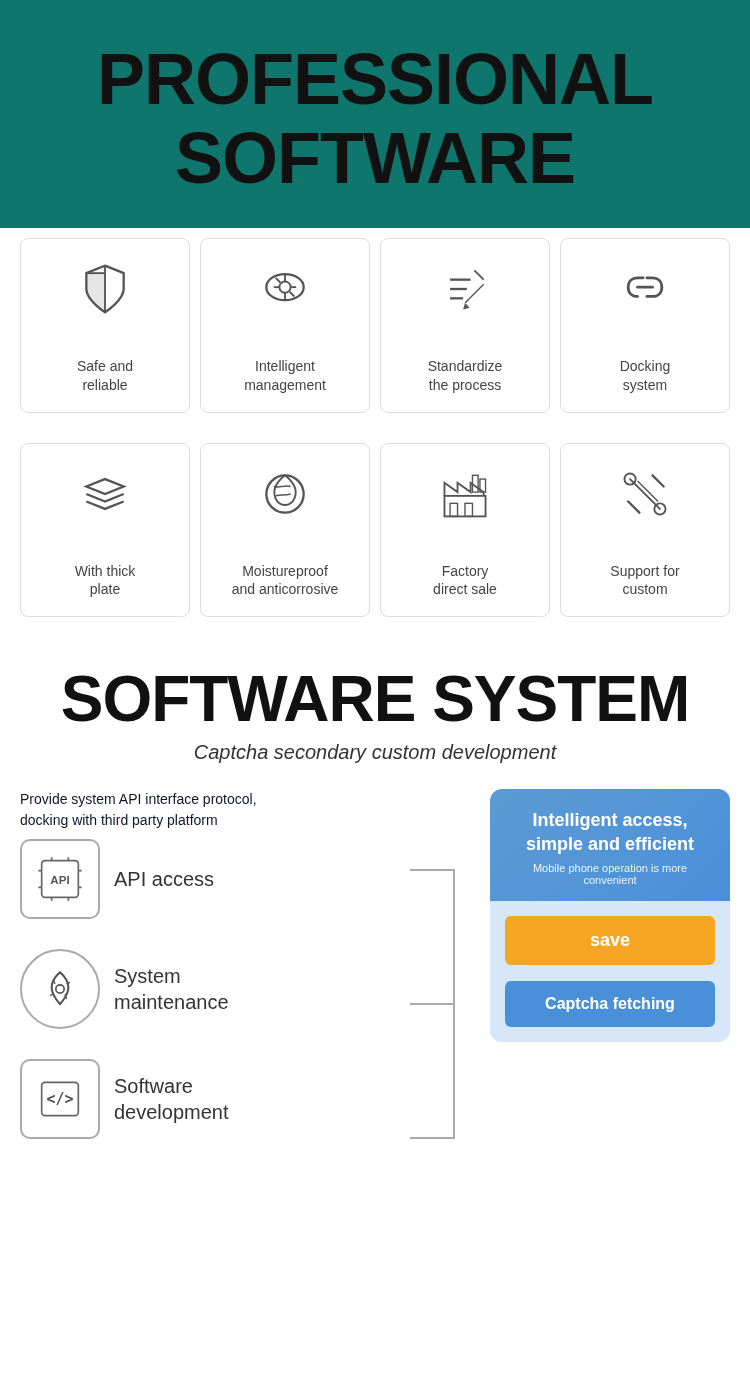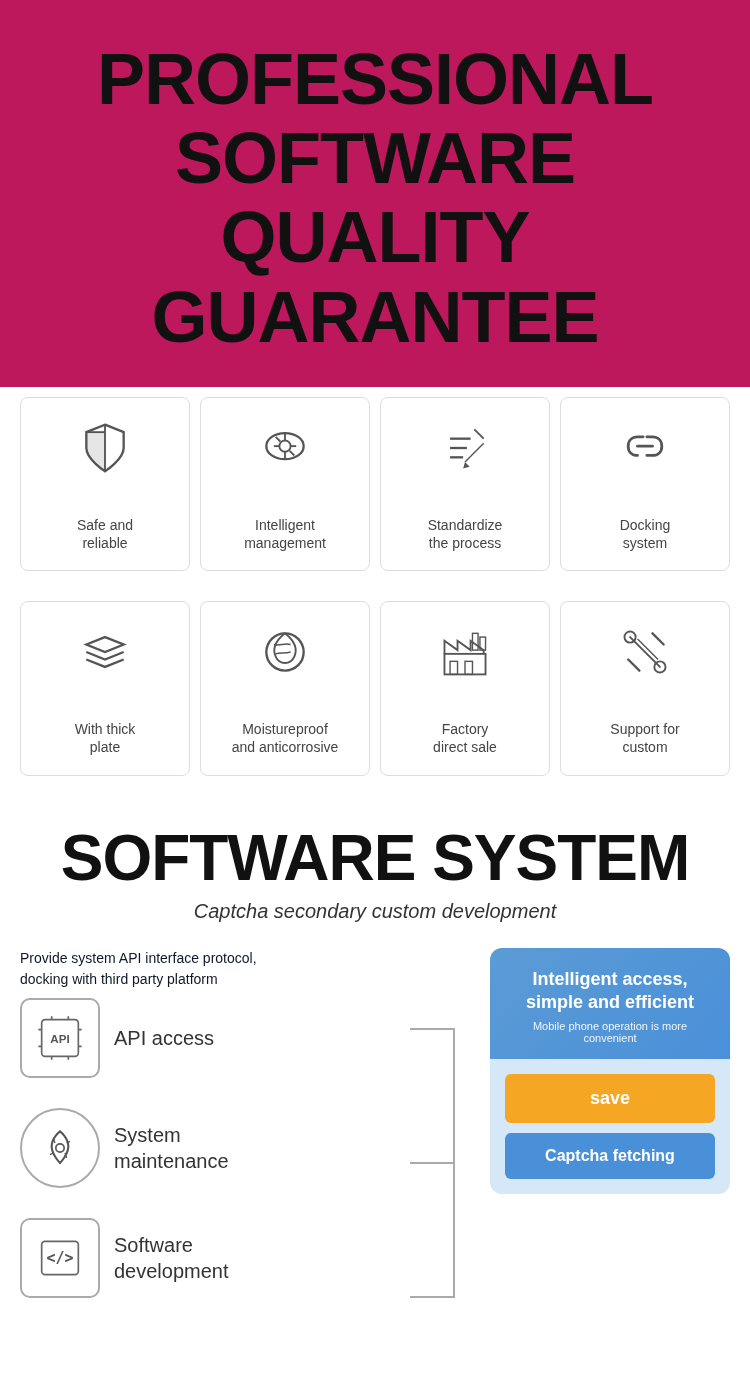--- a/index.html
+++ b/index.html
@@ -7,21 +7,21 @@
       width: 750px;
       background: #fff;
       font-family: Arial, sans-serif;
       color: #333;
     }
 
     
     .header {
       text-align: center;
       padding: 40px 20px 30px;
-      background: #be185d;
+      background: #0f766e;
     }
     .header h1 {
       font-size: 72px;
       font-weight: 900;
       line-height: 1.1;
       color: #111;
       letter-spacing: -1px;
     }
 
     
@@ -149,21 +149,21 @@
     .panel-header-sub {
       font-size: 11px;
       color: rgba(255,255,255,0.9);
       margin-top: 6px;
     }
     .panel-body {
       background: #d6e8f7;
       padding: 15px;
       display: flex;
       flex-direction: column;
-      gap: 10px;
+      gap: 16px;
     }
     .btn-save {
       background: #f5a623;
       color: #fff;
       border: none;
       border-radius: 6px;
       padding: 14px;
       font-size: 18px;
       font-weight: bold;
       width: 100%;
@@ -186,21 +186,20 @@
       flex: 1;
     }
   </style>
 </head>
 <body>
 
 <div class="header">
   <h1>
     <span>PROFESSIONAL</span><br>
     <span>SOFTWARE</span><br>
-    <span>QUALITY GUARANTEE</span>
   </h1>
 </div>
 
 <div class="grid-section">
   <div class="grid">
 
     <div class="grid-item">
       <div class="icon-area">
         <svg class="icon-svg" viewBox="0 0 60 60" fill="none" xmlns="http://www.w3.org/2000/svg">
           <path d="M30 5 L50 13 L50 30 C50 42 30 55 30 55 C30 55 10 42 10 30 L10 13 Z" stroke="#555" stroke-width="2.5" fill="none"></path>

